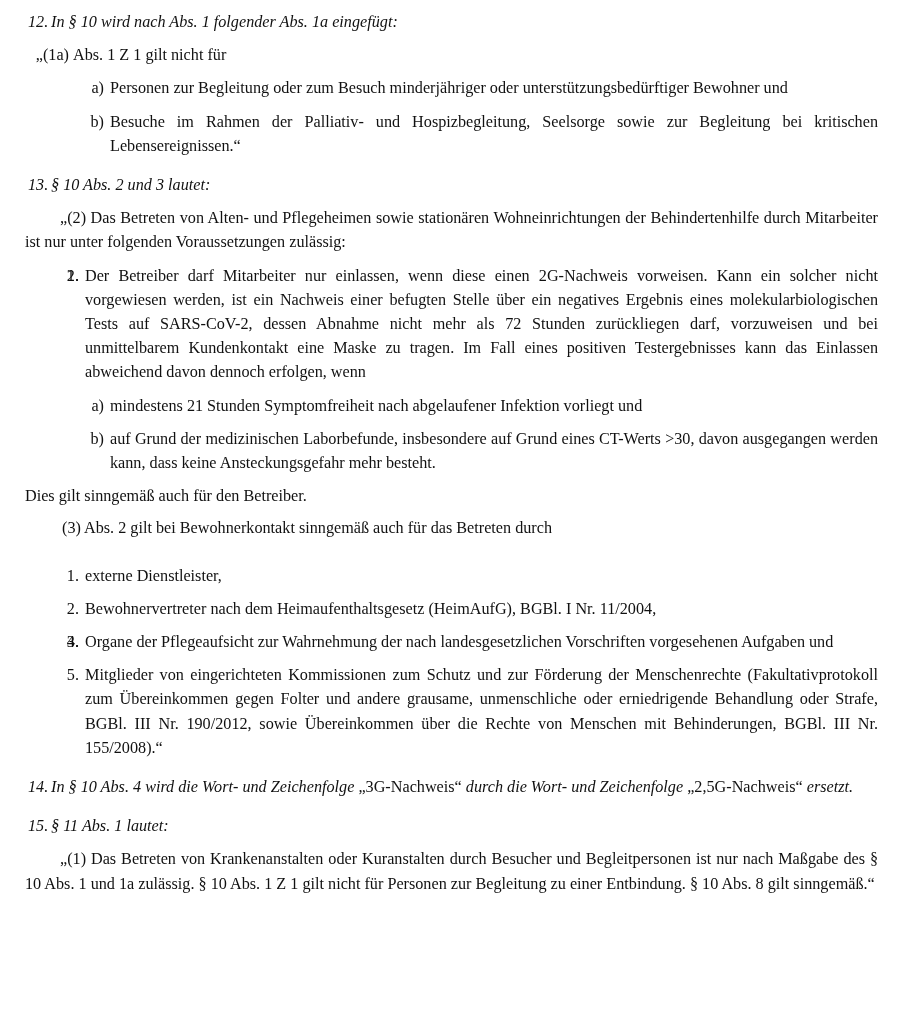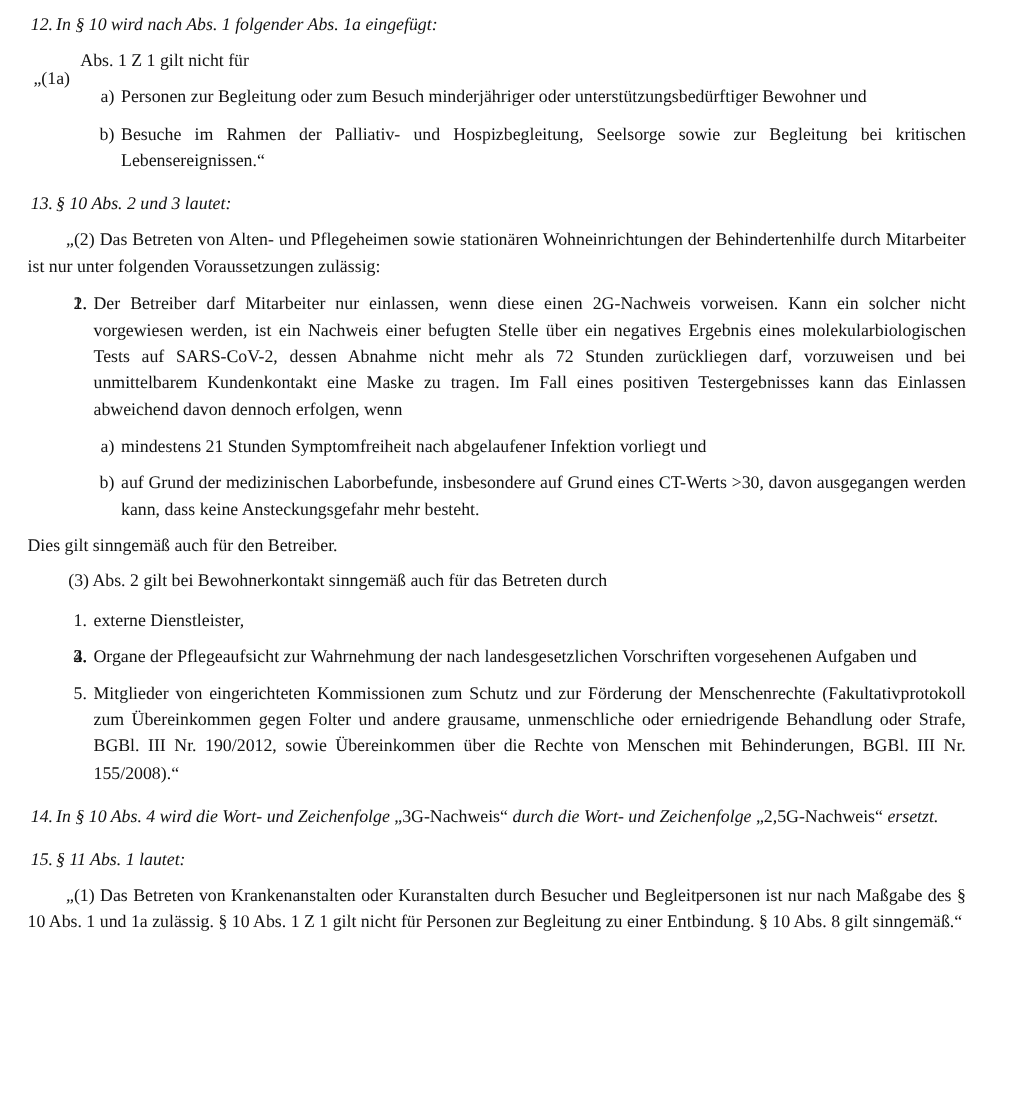--- a/index.html
+++ b/index.html
@@ -56,21 +56,21 @@
   .para {
     text-indent: 35px;
     margin: 0 0 8px 0;
   }
   .para.flush {
     text-indent: 0;
   }
   
   .para.indent-sub {
     text-indent: 37px;
-    margin-bottom: 11px;
+    margin-bottom: 23px;
   }
 
   
   ol.lvl, ul.lvl {
     list-style: none;
     margin: 0;
     padding: 0;
   }
   .li {
     position: relative;
@@ -87,22 +87,21 @@
   .hang-a {
     position: relative;
     padding-left: 48px;
     margin-bottom: 9px;
   }
   .hang-a .mk {
     position: absolute;
     left: 0px;
     top: 0;
     width: 44px;
-    text-align: center;
-    margin-top: 16px;
+    text-align: right;
   }
 
   
   .li-alpha {
     padding-left: 85px;
     margin-bottom: 9px;
   }
   .li-alpha .mk {
     left: 57px;
     width: 22px;
@@ -175,21 +174,21 @@
 
   <p class="blk para flush">Dies gilt sinngemäß auch für den Betreiber.</p>
 
   <p class="blk para indent-sub">(3) Abs. 2 gilt bei Bewohnerkontakt sinngemäß auch für das Betreten durch</p>
 
   <ul class="lvl">
     <li class="blk li li-num">
       <span class="mk">1.</span><span>externe Dienstleister,</span>
     </li>
     <li class="blk li li-num">
-      <span class="mk">2.</span>
+      <span class="mk">2.</span><span>Bewohnervertreter nach dem Heimaufenthaltsgesetz (HeimAufG), BGBl. I Nr. 11/2004,</span>
     </li>
     <li class="blk li li-num">
       <span class="mk">3.</span>
     </li>
     <li class="blk li li-num">
       <span class="mk">4.</span><span>Organe der Pflegeaufsicht zur Wahrnehmung der nach landesgesetzlichen Vorschriften vorgesehenen Aufgaben und</span>
     </li>
     <li class="blk li li-num">
       <span class="mk">5.</span><span>Mitglieder von eingerichteten Kommissionen zum Schutz und zur Förderung der Menschenrechte (Fakultativprotokoll zum Übereinkommen gegen Folter und andere grausame, unmenschliche oder erniedrigende Behandlung oder Strafe, BGBl. III Nr. 190/2012, sowie Übereinkommen über die Rechte von Menschen mit Behinderungen, BGBl. III Nr. 155/2008).“</span>
     </li>

